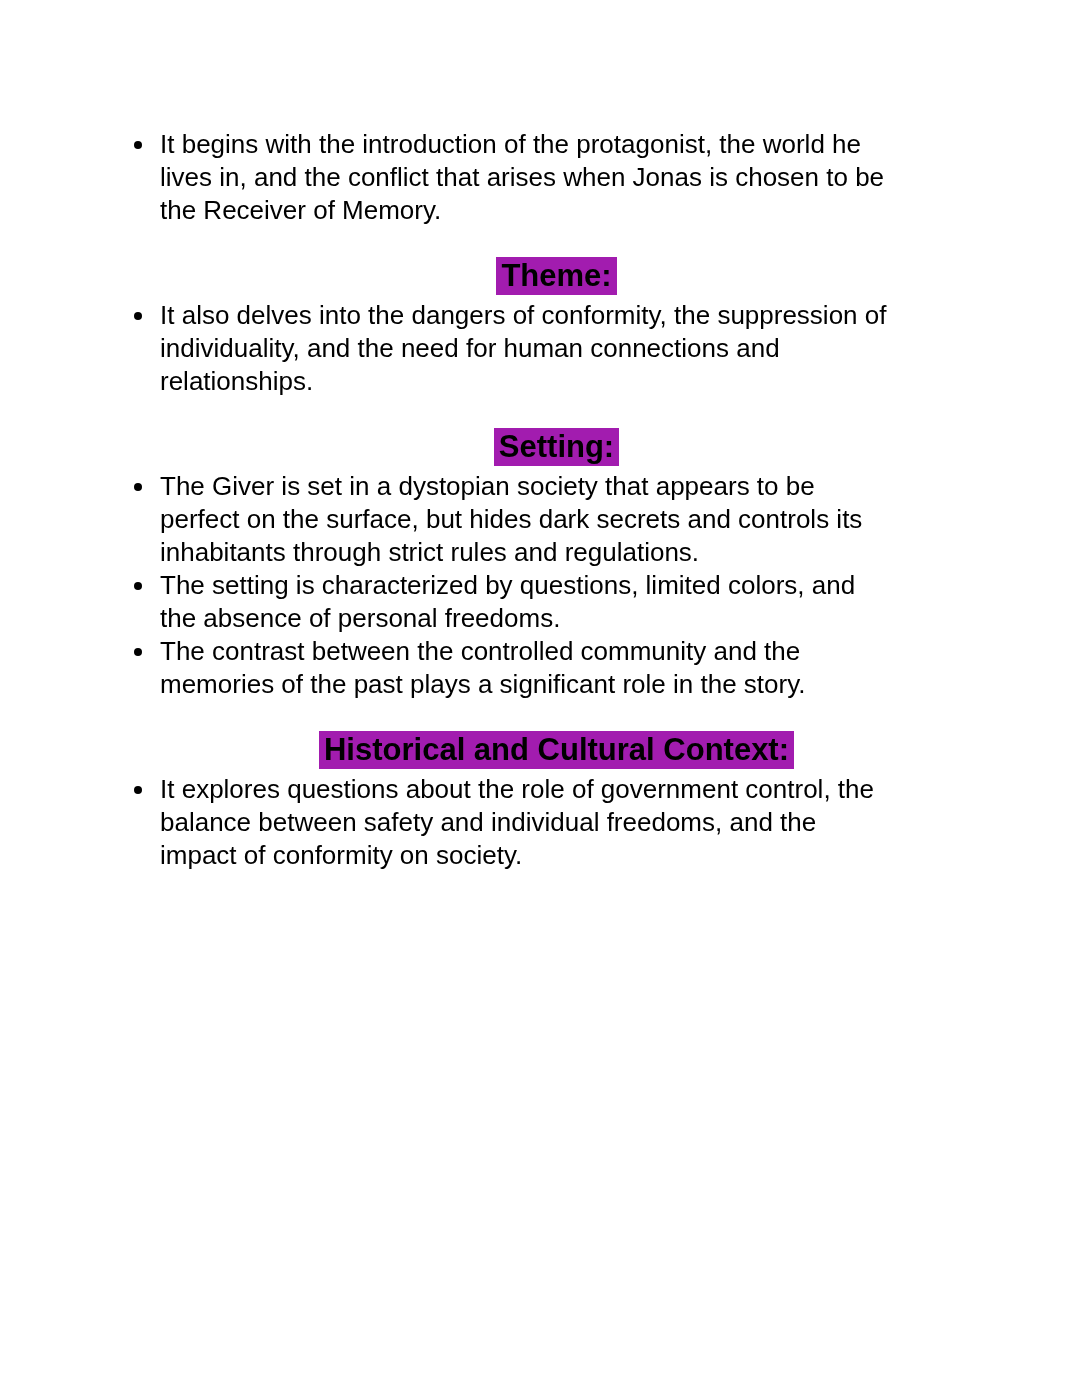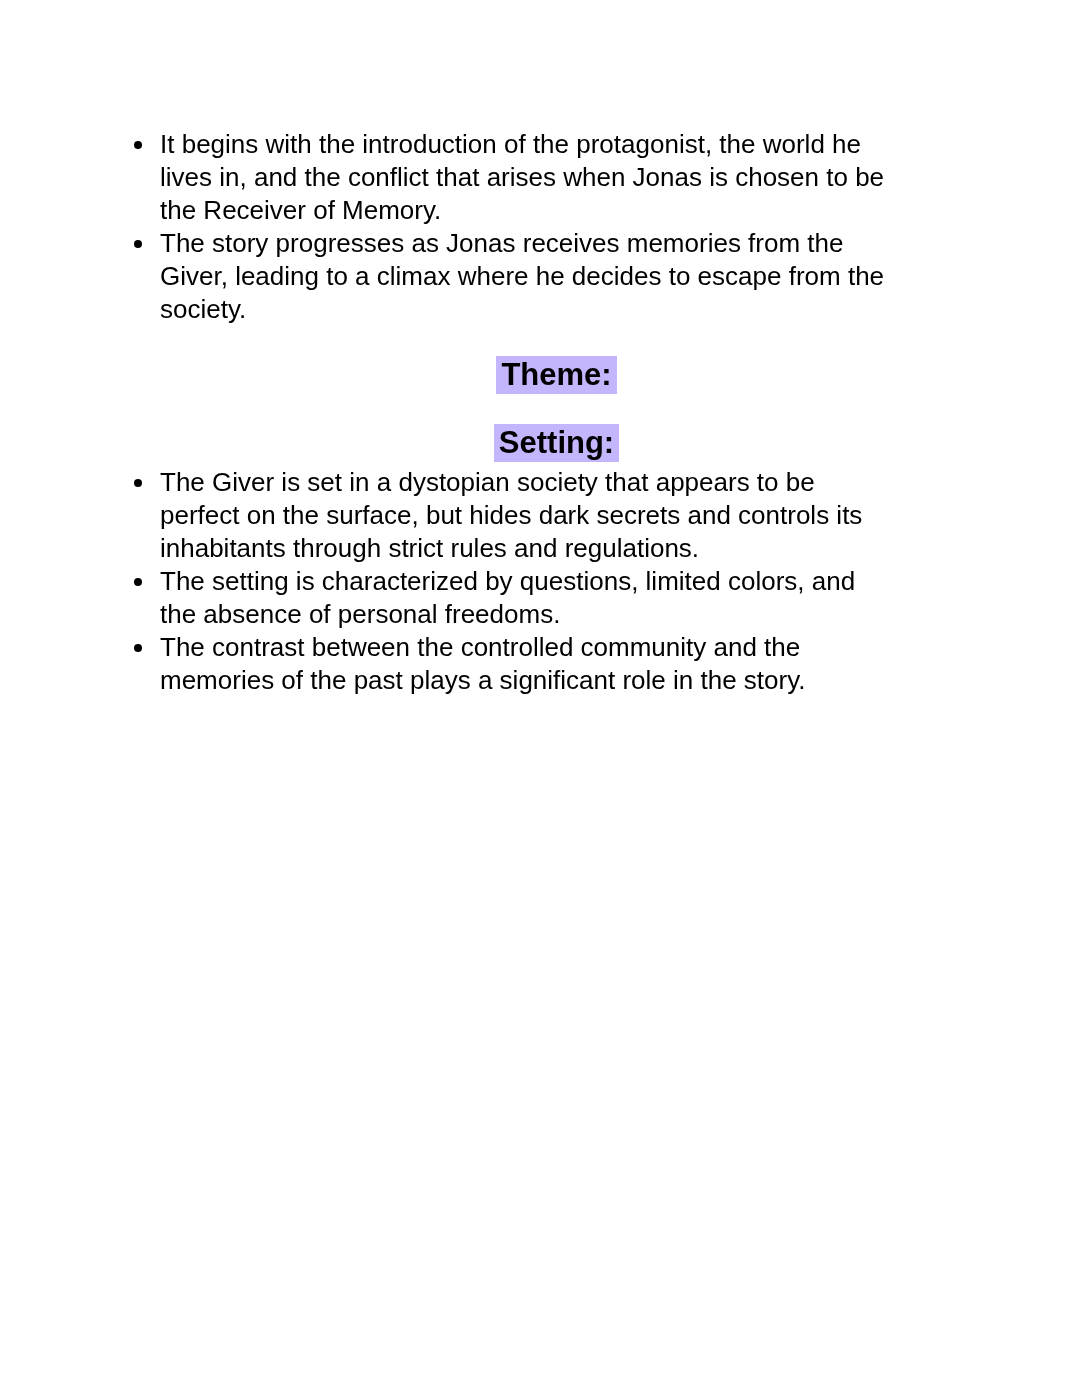--- a/index.html
+++ b/index.html
@@ -26,21 +26,21 @@
     margin: 0;
   }
   .heading-row {
     text-align: center;
     margin: 30px 0 4px 0;
     
     width: 793px;
   }
   .heading-highlight {
     display: inline-block;
-    background: #c4b5fd;
+    background: #a21caf;
     font-size: 31px;
     line-height: 38px;
     font-weight: 700;
     padding: 0 5px;
     letter-spacing: 0;
   }
   ul.bullet-list {
     list-style: none;
     margin: 0;
     padding: 0;
@@ -72,31 +72,31 @@
 <div class="page">
   <div class="content" id="content">
       <section class="doc-section">
         <ul class="bullet-list">
           <li class="bullet-item">
             <span class="bullet-marker"></span>
             <span class="bullet-text">It begins with the introduction of the protagonist, the world he
 lives in, and the conflict that arises when Jonas is chosen to be
 the Receiver of Memory.</span>
           </li>
-          <li class="bullet-item">
-            <span class="bullet-marker"></span>
-            <span class="bullet-text">The story progresses as Jonas receives memories from the
-Giver, leading to a climax where he decides to escape from the
-society.</span>
-          </li>
         </ul>
       </section>
       <section class="doc-section">
         <div class="heading-row"><span class="heading-highlight">Theme:</span></div>
         <ul class="bullet-list">
+          <li class="bullet-item">
+            <span class="bullet-marker"></span>
+            <span class="bullet-text">It also delves into the dangers of conformity, the suppression of
+individuality, and the need for human connections and
+relationships.</span>
+          </li>
         </ul>
       </section>
       <section class="doc-section">
         <div class="heading-row"><span class="heading-highlight">Setting:</span></div>
         <ul class="bullet-list">
           <li class="bullet-item">
             <span class="bullet-marker"></span>
             <span class="bullet-text">The Giver is set in a dystopian society that appears to be
 perfect on the surface, but hides dark secrets and controls its
 inhabitants through strict rules and regulations.</span>
@@ -107,17 +107,24 @@
 the absence of personal freedoms.</span>
           </li>
           <li class="bullet-item">
             <span class="bullet-marker"></span>
             <span class="bullet-text">The contrast between the controlled community and the
 memories of the past plays a significant role in the story.</span>
           </li>
         </ul>
       </section>
       <section class="doc-section">
+        <div class="heading-row"><span class="heading-highlight">Historical and Cultural Context:</span></div>
         <ul class="bullet-list">
+          <li class="bullet-item">
+            <span class="bullet-marker"></span>
+            <span class="bullet-text">It explores questions about the role of government control, the
+balance between safety and individual freedoms, and the
+impact of conformity on society.</span>
+          </li>
         </ul>
       </section>
     </div>
 </div>
 
 </body></html>

